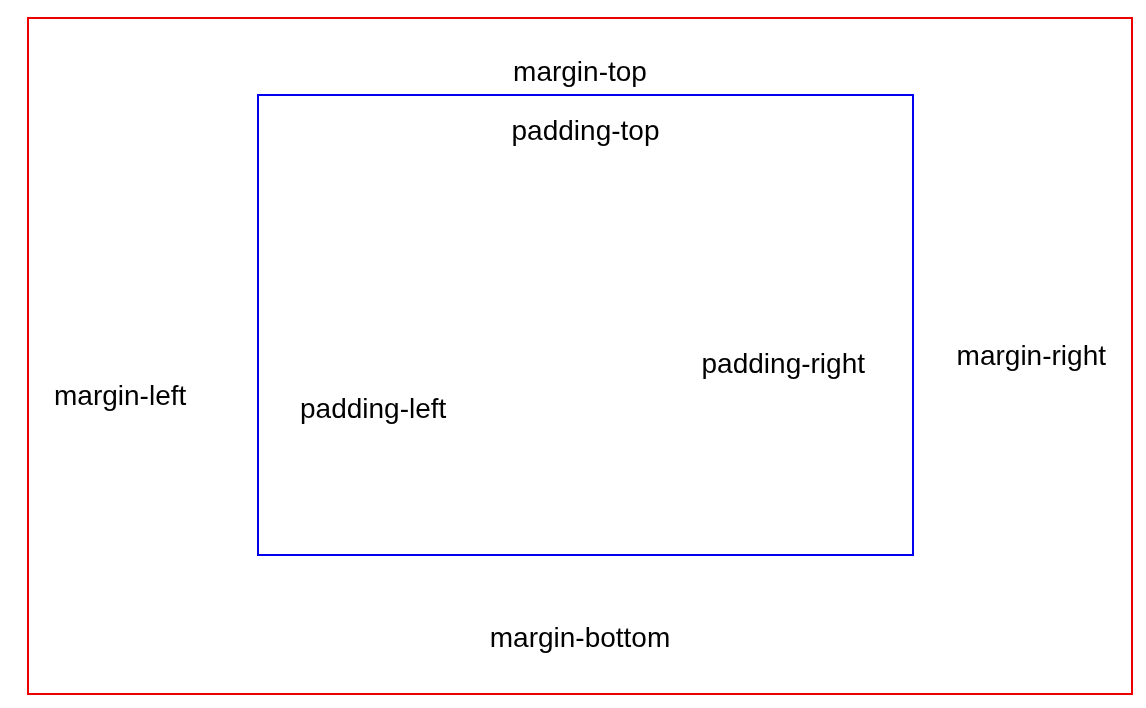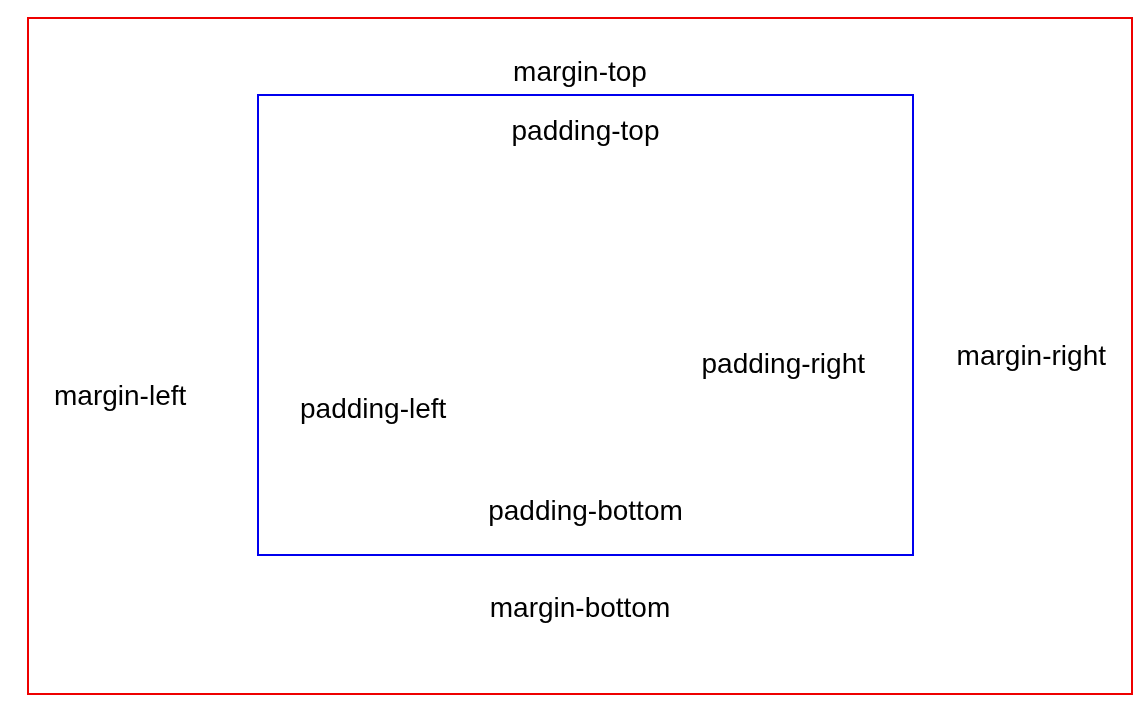--- a/index.html
+++ b/index.html
@@ -41,21 +41,21 @@
       white-space: nowrap;
     }
     
     .margin-top {
       top: 30px;
       left: 50%;
       transform: translateX(-50%);
     }
     
     .margin-bottom {
-      bottom: 62px;
+      bottom: 32px;
       left: 50%;
       transform: translateX(-50%);
     }
     
     .margin-left {
       top: 56%;
       left: 18px;
       transform: translateY(-50%);
     }
     
@@ -92,17 +92,16 @@
 <body>
 
 <div class="outer-box">
   <div class="label margin-top">margin-top</div>
   <div class="label margin-bottom">margin-bottom</div>
   <div class="label margin-right">margin-right</div>
   <div class="label margin-left">margin-left</div>
 
   <div class="inner-box">
     <div class="label padding-top">padding-top</div>
-    <div class="label padding-bottom">padding-bottom</div>
     <div class="label padding-left">padding-left</div>
     <div class="label padding-right">padding-right</div>
   </div>
 </div>
 
 </body></html>

